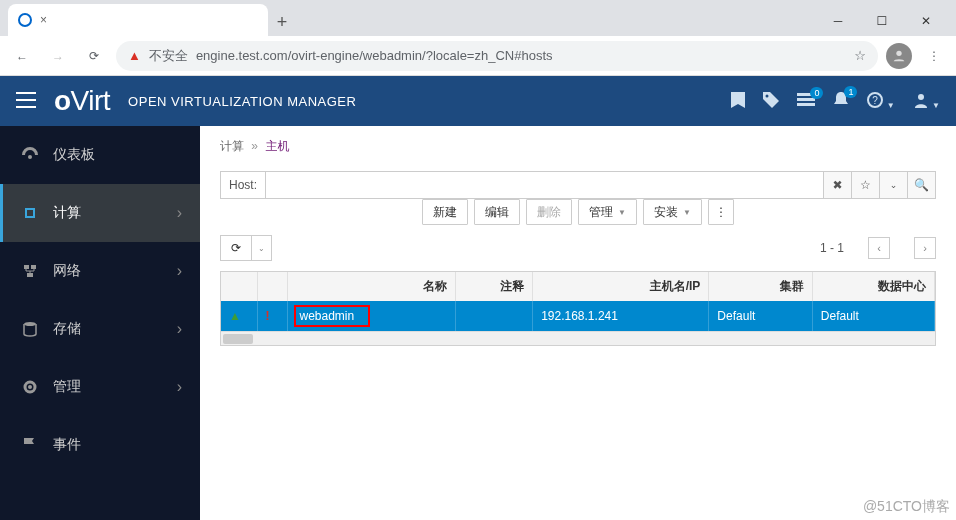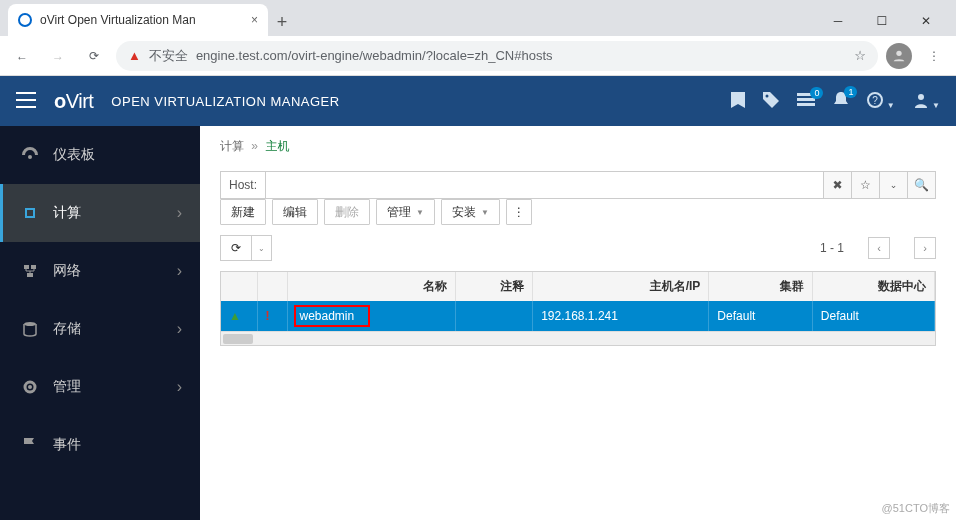--- a/index.html
+++ b/index.html
@@ -19,48 +19,48 @@
 .nav-btn.disabled { color: #bbb; }
 .url-bar { flex: 1; height: 30px; background: #f1f3f4; border-radius: 15px; display: flex; align-items: center; padding: 0 12px; gap: 8px; color: #5f6368; font-size: 13px; }
 .warn-ico { color: #d93025; }
 .url-text { color: #5f6368; }
 .star-btn { color: #5f6368; cursor: pointer; }
 .avatar-circle { width: 26px; height: 26px; border-radius: 50%; background: #888; display: flex; align-items: center; justify-content: center; cursor: pointer; }
 .dots-btn { width: 28px; height: 28px; display: flex; align-items: center; justify-content: center; color: #5f6368; cursor: pointer; }
 
 .app-header { height: 50px; background: #1d4a7f; display: flex; align-items: center; padding: 0 16px; color: #fff; gap: 18px; }
 .hamburger { cursor: pointer; }
-.logo { font-size: 20px; font-weight: 300; letter-spacing: -0.5px; }
+.logo { font-size: 28px; font-weight: 300; letter-spacing: -0.5px; }
 .logo .o { font-weight: 600; }
 .app-title { font-size: 13px; font-weight: 400; letter-spacing: 0.5px; }
 .header-icons { margin-left: auto; display: flex; align-items: center; gap: 18px; }
 .hicon { position: relative; cursor: pointer; color: #cfe0f0; }
 .badge { position: absolute; top: -6px; right: -8px; background: #0088ce; color: #fff; font-size: 9px; border-radius: 7px; padding: 1px 4px; min-width: 12px; text-align: center; }
 .badge.blue2 { background: #0088ce; }
 .hicon svg { fill: #cfe0f0; }
 
 .app-body { display: flex; height: calc(520px - 36px - 40px - 50px); }
 
 .sidebar { width: 200px; background: #0f172a; color: #d1d1d1; }
 .side-item { height: 58px; display: flex; align-items: center; padding: 0 18px; gap: 14px; cursor: pointer; border-left: 3px solid transparent; font-size: 14px;}
 .side-item.active { background: #343a40; border-left-color: #39a5dc; color: #fff; }
 .side-icon { width: 18px; display:flex; align-items:center; justify-content:center;}
 .side-item .chev { margin-left: auto; color: #888; font-size: 16px; }
 
 .content { flex: 1; background: #fff; padding: 12px 20px 0 20px; overflow: hidden;}
 .breadcrumb { font-size: 12px; color: #666; margin-bottom: 16px; }
 .breadcrumb .sep { margin: 0 4px; color: #999; }
-.breadcrumb .link { color: #15803d; margin-top: 35px; }
+.breadcrumb .link { color: #701a75; margin-top: 35px; }
 
 .searchbar { display: flex; height: 28px; border: 1px solid #ccc; }
 .search-label { padding: 0 8px; display: flex; align-items: center; color: #555; border-right:1px solid #ccc; font-size:12px;}
 .search-input { flex: 1; border: none; outline: none; padding: 0 8px; font-size:12px;}
 .search-btn { width: 28px; border-left: 1px solid #ccc; display: flex; align-items: center; justify-content: center; cursor: pointer; color: #555; background:#f8f8f8; font-size:12px;}
 
-.toolbar { display: flex; justify-content: flex-start; gap: 6px; margin-bottom: 10px;}
+.toolbar { display: flex; justify-content: center; gap: 6px; margin-bottom: 10px;}
 .tbtn { height: 26px; padding: 0 10px; border: 1px solid #ccc; background: #fff; display: flex; align-items: center; gap: 5px; cursor: pointer; color: #333; font-size:12px; border-radius:1px;}
 .tbtn.disabled { color: #aaa; }
 .tbtn .caret { font-size: 8px; color: #888; }
 
 .list-controls { display: flex; align-items: center; margin-bottom: 10px; }
 .refresh { display: flex; }
 .refresh .tbtn { border-radius: 0; }
 .refresh .tbtn:first-child { border-right: none; }
 .pager { margin-left: auto; display:flex; align-items:center; gap:24px; color:#555; font-size:12px;}
 .pbtn { width: 22px; height: 22px; border: 1px solid #ccc; display: flex; align-items: center; justify-content: center; cursor: pointer; color: #888; font-size:11px; background:#fff;}
@@ -71,29 +71,28 @@
 .table td { padding: 6px 8px; font-size: 12px; border-right: 1px solid rgba(255,255,255,0.2); }
 .row-selected td { background: #0088ce; color: #fff; }
 .col-status { width: 36px; }
 .col-warn { width: 30px; }
 .status-up { color: #3f9c35; }
 .warn-i { color: #d93025; font-weight: bold; }
 .cell-highlight { border: 2px solid red; display: inline-block; padding: 2px 14px 2px 4px; color:#fff; margin:-2px;}
 .hscroll { height:14px; background:#f0f0f0; border-top:1px solid #ddd; position:relative;}
 .hscroll-thumb { position:absolute; left:2px; top:2px; width:30px; height:10px; background:#ccc; border-radius:2px;}
 
-.watermark { position: absolute; right: 6px; bottom: 4px; font-size: 11px; color: #aaa; }
+.watermark { position: absolute; right: 6px; bottom: 4px; font-size: 14px; color: #aaa; }
 </style>
 </head>
 <body>
 
 <div class="chrome-top">
   <div class="tab">
     <span class="tab-favicon"></span>
-    <span class="tab-title">oVirt Open Virtualization Man</span>
     <span class="tab-close">×</span>
   </div>
   <div class="newtab">+</div>
   <div class="win-controls">
     <div class="win-btn">─</div>
     <div class="win-btn">☐</div>
     <div class="win-btn">✕</div>
   </div>
 </div>
 

